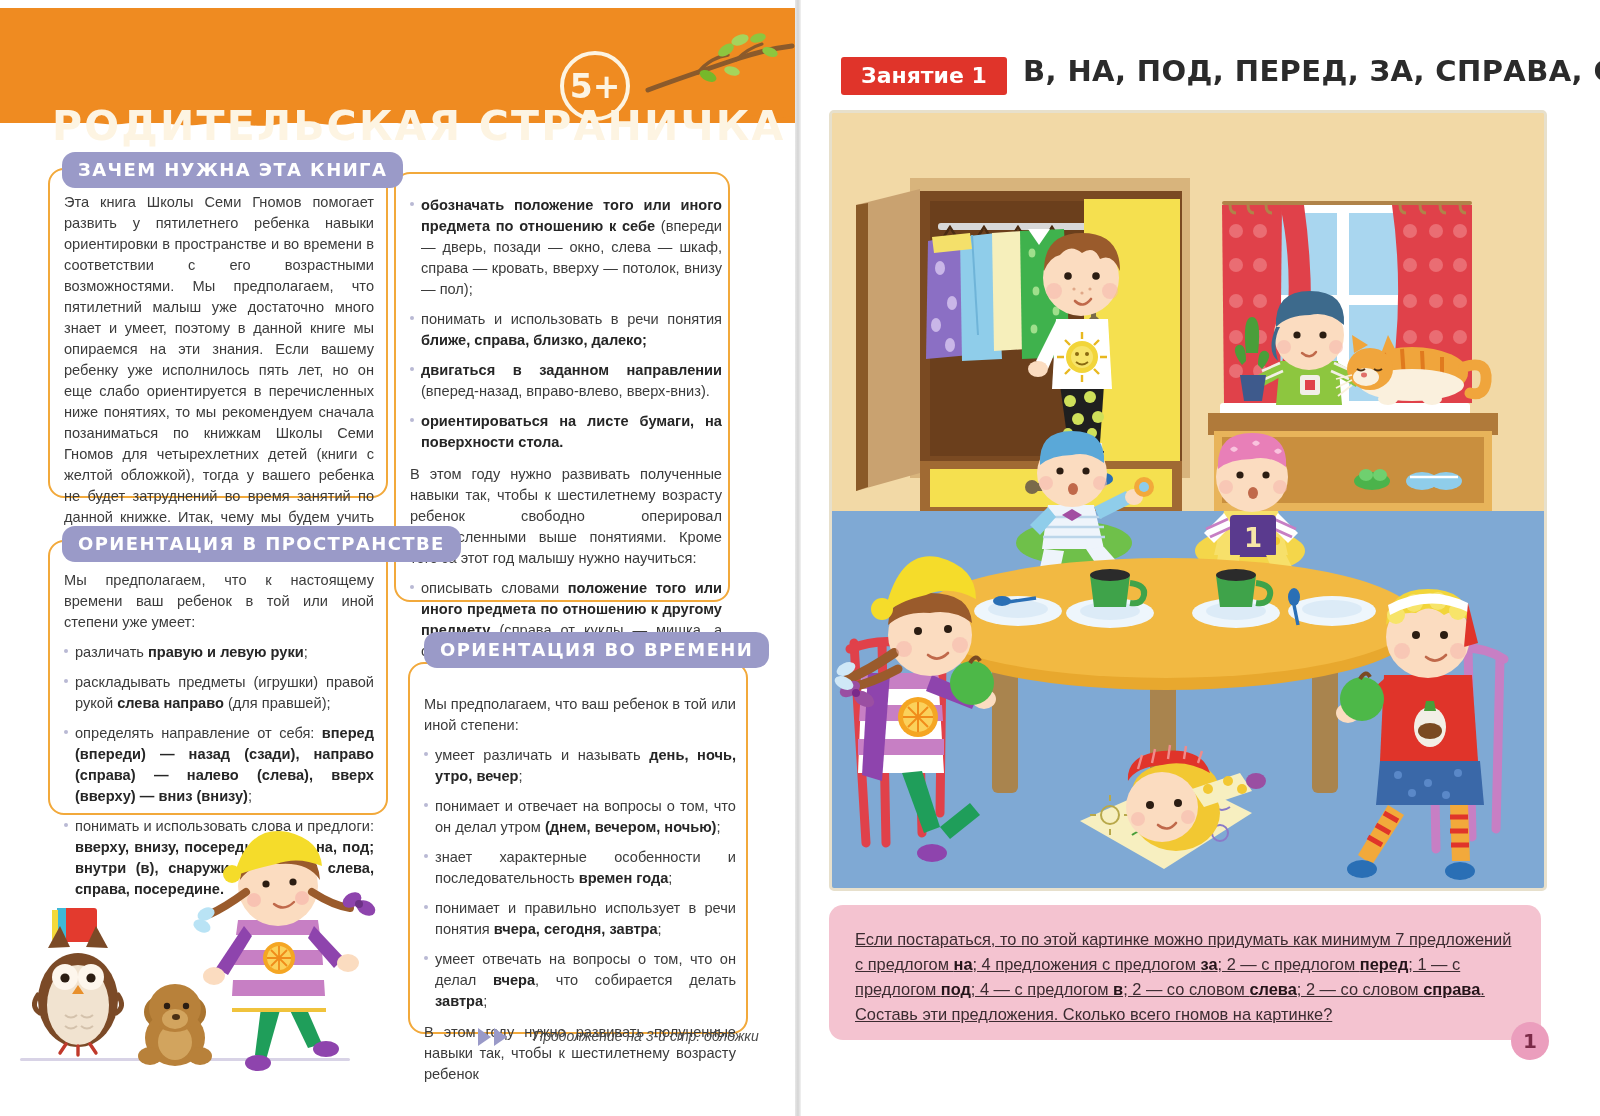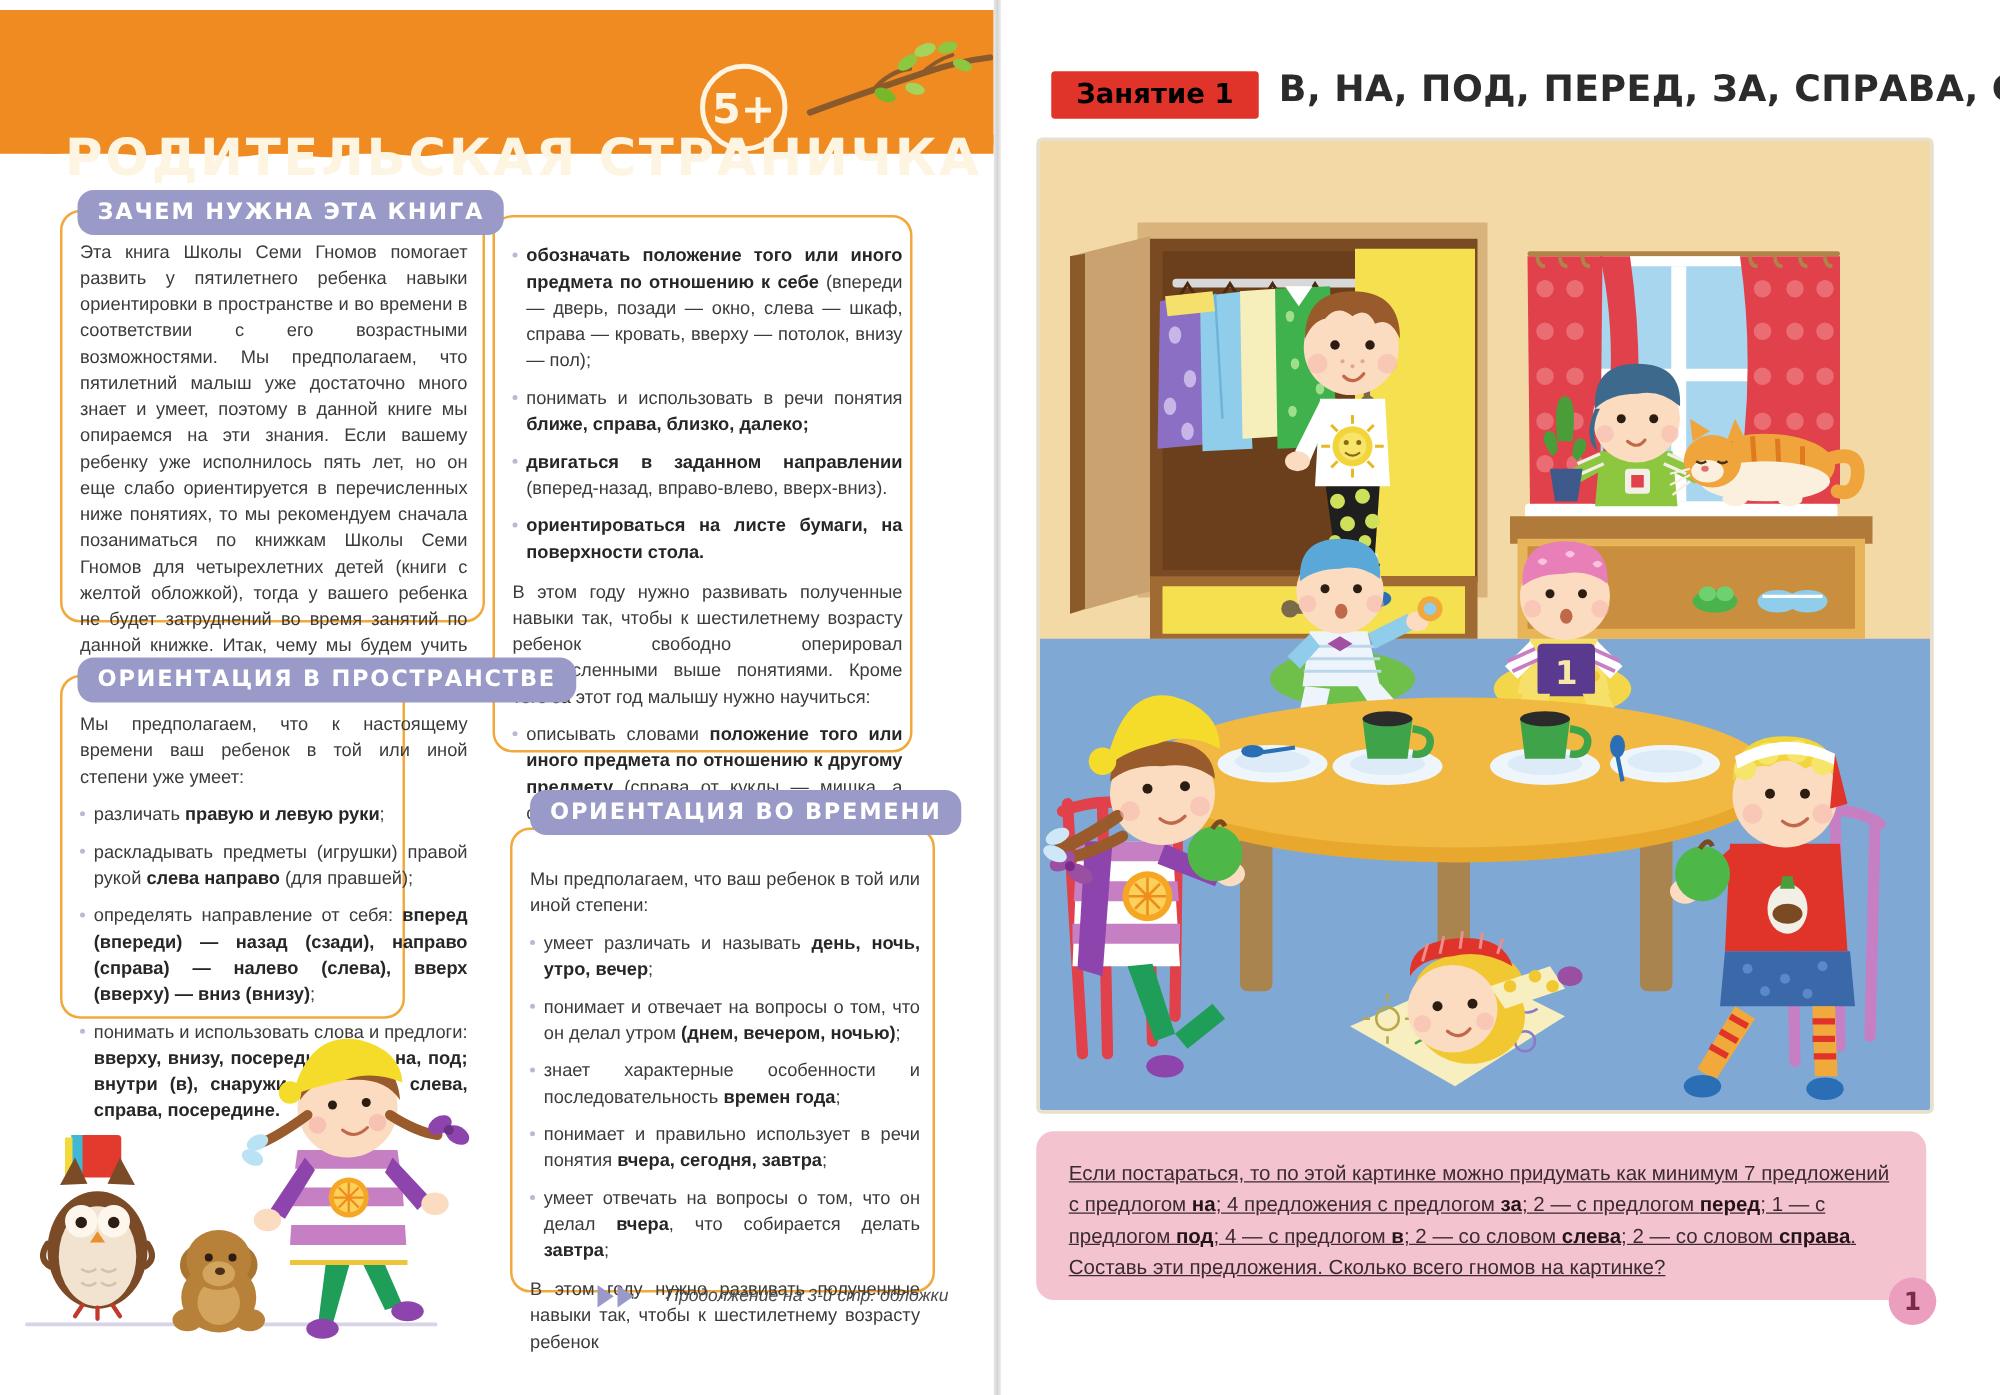--- a/index.html
+++ b/index.html
@@ -88,21 +88,21 @@
     position:absolute;left:0;top:7px;
     width:4px;height:4px;border-radius:50%;
     background:#b9b9d4;
   }
 
   
   #box-why{left:48px;top:168px;width:340px;height:330px;}
   #pill-why{left:62px;top:152px;}
   #why-body{position:absolute;left:14px;top:22px;width:310px;}
 
-  #box-space{left:48px;top:540px;width:276px;height:275px;}
+  #box-space{left:48px;top:540px;width:340px;height:275px;}
   #pill-space{left:62px;top:526px;}
   #space-body{position:absolute;left:14px;top:28px;width:310px;}
 
   #box-mid1{left:394px;top:172px;width:336px;height:430px;}
   #mid1-body{position:absolute;left:14px;top:12px;width:312px;}
 
   #box-mid2{left:408px;top:662px;width:340px;height:372px;}
   #pill-mid2{left:424px;top:632px;}
   #mid2-body{position:absolute;left:14px;top:30px;width:312px;}
 
@@ -125,21 +125,21 @@
   .floor-line{
     position:absolute;left:20px;top:1058px;width:330px;height:3px;
     background:#d8d3e6;border-radius:2px;
   }
 
   
   .right-page{position:absolute;left:801px;top:0;width:799px;height:1116px;background:#fff;overflow:hidden;}
 
   .lesson-badge{
     position:absolute;left:40px;top:57px;
-    background:#e0342a;color:#000000;
+    background:#e0342a;color:#ffffff;
     font-size:22px;font-weight:bold;
     padding:6px 20px 7px 20px;
     font-family:"DejaVu Sans", sans-serif;
     border-radius:3px;
     white-space:nowrap;
   }
   .lesson-title{
     position:absolute;left:222px;top:54px;
     font-size:29px;font-weight:bold;letter-spacing:0.4px;
     color:#2b2b2b;font-family:"DejaVu Sans", sans-serif;

